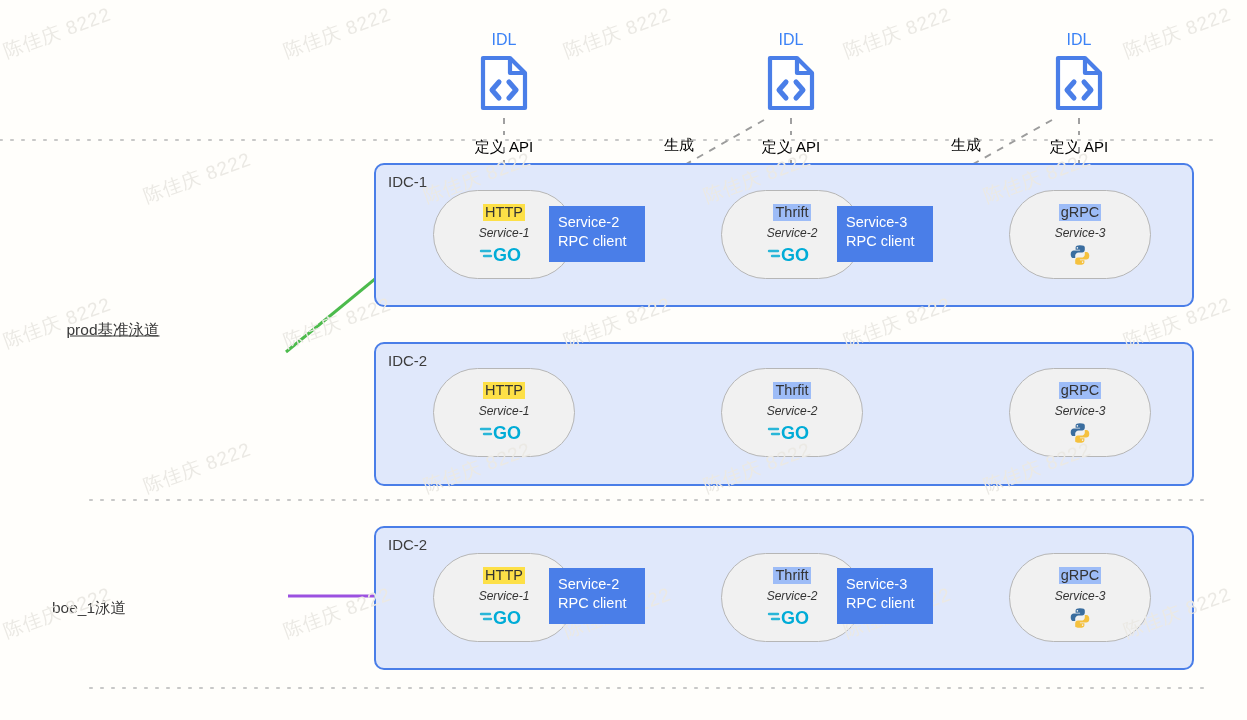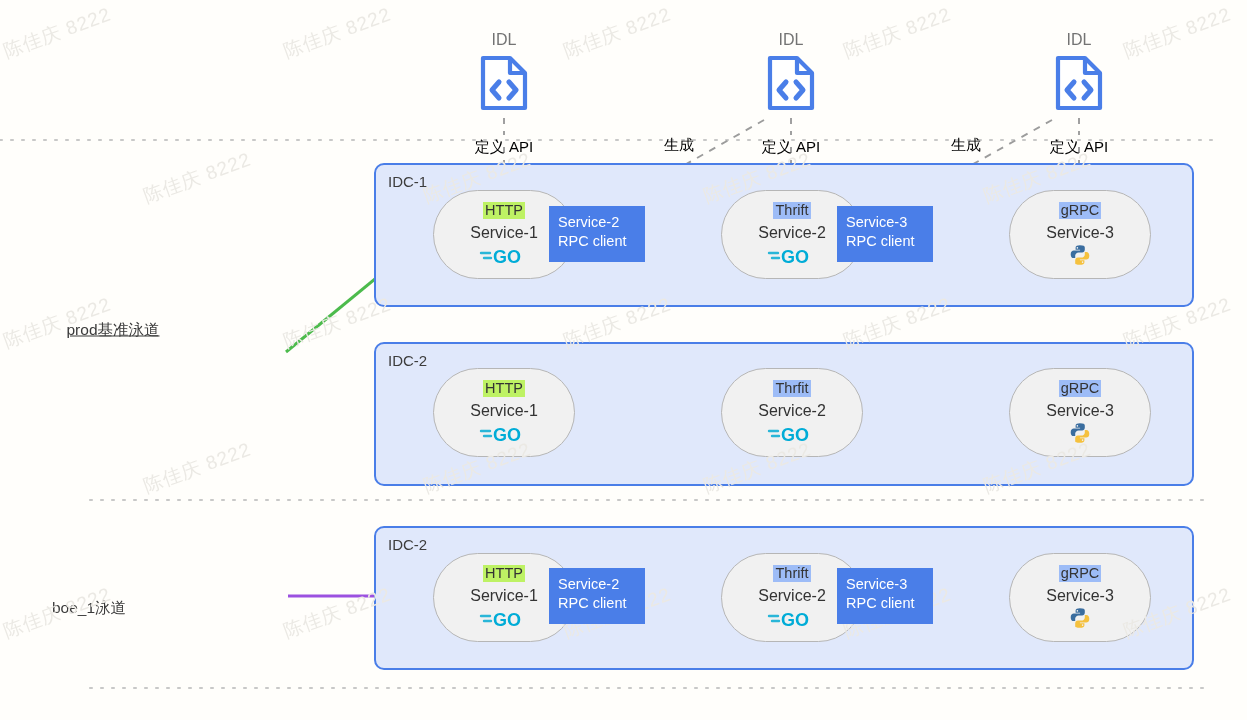--- a/index.html
+++ b/index.html
@@ -25,41 +25,41 @@
   
   .panel{position:absolute;border:2px solid #4a7ee8;border-radius:10px;
          background:#e0e8fb;z-index:3;}
   .panel-label{position:absolute;left:12px;top:8px;font-size:15px;color:#3c3c3c;}
 
   
   .node{position:absolute;background:#f1f1f1;border:1.5px solid #b6b6b6;
         border-radius:48px;z-index:4;display:flex;flex-direction:column;
         align-items:center;justify-content:center;}
   .badge{font-size:14.5px;line-height:1.15;padding:0 2px;color:#333;}
-  .badge.http{background:#bef264;}
+  .badge.http{background:#fde047;}
   .badge.blue{background:#9dbcf7;}
-  .node-name{font-size:16px;color:#333;margin-top:5px;}
-  .logo{margin-top:3px;height:22px;display:flex;align-items:flex-end;justify-content:center;}
+  .node-name{font-size:12px;color:#333;margin-top:5px;font-style:italic;}
+  .logo{margin-top:3px;height:22px;display:flex;align-items:flex-start;justify-content:center;}
 
   
   .rpc{position:absolute;background:#4a7ee8;color:#fff;z-index:6;
        font-size:14.5px;line-height:1.28;padding:7px 9px;box-sizing:border-box;}
 
   
   .circle{position:absolute;border-radius:50%;background:#f1f1f1;
           z-index:4;display:flex;flex-direction:column;align-items:center;
           justify-content:center;font-size:15.5px;line-height:1.35;color:#333;}
   .circle.green{border:2.5px solid #4cbb4c;}
   .circle.purple{border:2.5px solid #9b51e0;}
 
   
   .txt{position:absolute;z-index:4;font-size:15px;color:#000000;white-space:nowrap;}
   .txt.c{transform:translateX(-50%);}
   .lane-label{position:absolute;z-index:4;font-size:15.5px;color:#3a3a3a;white-space:nowrap;transform:translate(-50%,-50%);}
-  .idl-label{position:absolute;z-index:4;font-size:16px;color:#737373;transform:translateX(-50%);}
+  .idl-label{position:absolute;z-index:4;font-size:16px;color:#3b82f6;transform:translateX(-50%);}
   .idl-icon{position:absolute;z-index:4;transform:translateX(-50%);}
 </style>
 </head>
 <body>
 
 <div id="stage">
 
   <div class="wm-layer" id="wmLayer">
       <div class="wm" style="left: 0px; top: 40px;">陈佳庆 8222</div>
       <div class="wm" style="left: 280px; top: 40px;">陈佳庆 8222</div>

